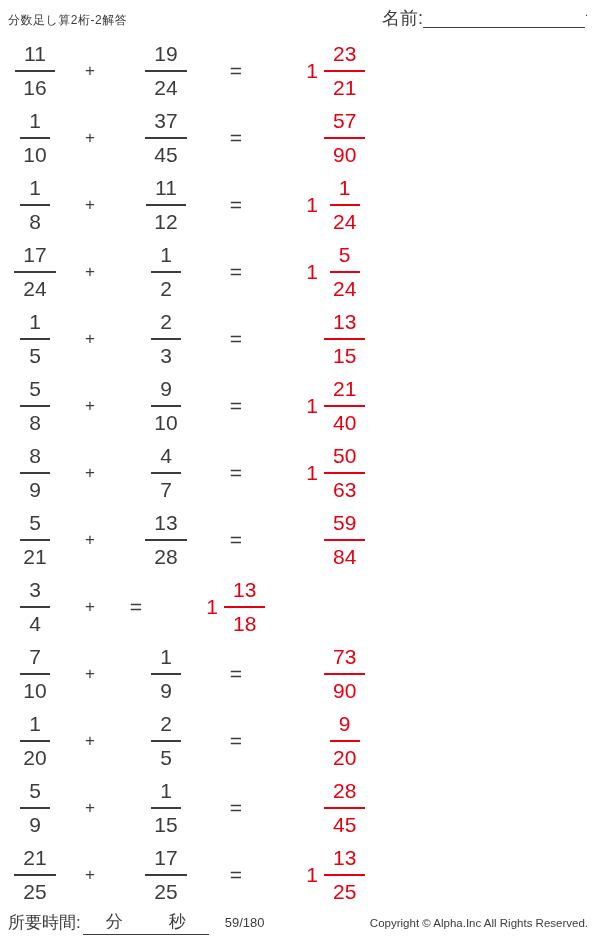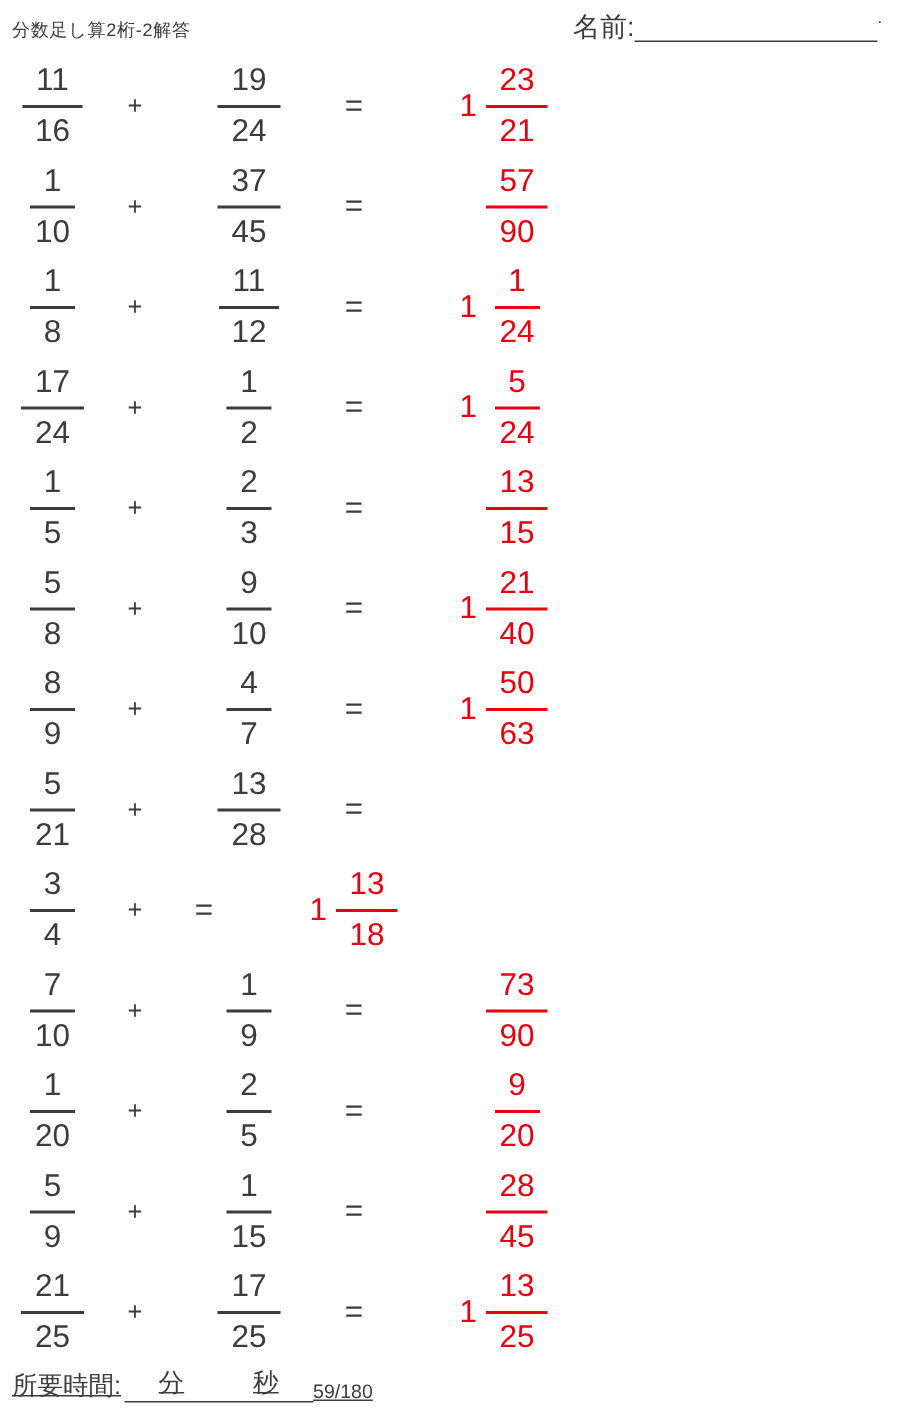--- a/index.html
+++ b/index.html
@@ -40,29 +40,29 @@
   .frac {
     display: inline-flex; flex-direction: column; align-items: center;
     font-size: 21px; line-height: 1.1;
   }
   .frac .num { padding: 0 9px 4px; border-bottom: 2px solid currentColor; }
   .frac .den { padding: 4px 9px 0; }
 
   
   .footer {
     position: absolute; left: 8px; right: 12px; bottom: 8px;
-    display: flex; align-items: flex-end; text-decoration: underline;
+    display: flex; align-items: center;
   }
   .time-label { font-size: 17px; }
   .time-line {
     display: inline-flex; width: 126px; justify-content: space-around;
     font-size: 17px; border-bottom: 1.5px solid #3c3c3c; padding-bottom: 1px;
     margin-left: 2px;
   }
-  .page-number { font-size: 13px; }
+  .page-number { font-size: 13px; margin-left: 16px; }
   .copyright { font-size: 11.5px; margin-left: auto; }
 </style>
 </head>
 <body>
 
 <div class="header">
   <div class="sheet-title">分数足し算2桁-2解答</div>
   <div class="name-area">
     <span class="name-label">名前:</span>
     <span class="name-line"></span>
@@ -247,20 +247,27 @@
       </span>
     </span>
     <span class="col col-op">+</span>
     <span class="col col-f2">
       <span class="frac">
         <span class="num">13</span>
         <span class="den">28</span>
       </span>
     </span>
     <span class="col col-eq">=</span>
+    <span class="col-ans">
+      <span class="whole"></span>
+      <span class="frac">
+        <span class="num">59</span>
+        <span class="den">84</span>
+      </span>
+    </span>
   </div>
 
   <div class="row">
     <span class="col col-f1">
       <span class="frac">
         <span class="num">3</span>
         <span class="den">4</span>
       </span>
     </span>
     <span class="col col-op">+</span>
@@ -371,13 +378,14 @@
   </div>
 </div>
 
 <div class="footer">
   <span class="time-label">所要時間:</span>
   <span class="time-line">
     <span>分</span>
     <span>秒</span>
   </span>
   <span class="page-number">59/180</span>
+  <span class="copyright">Copyright ©  Alpha.Inc All Rights Reserved.</span>
 </div>
 
 </body></html>

